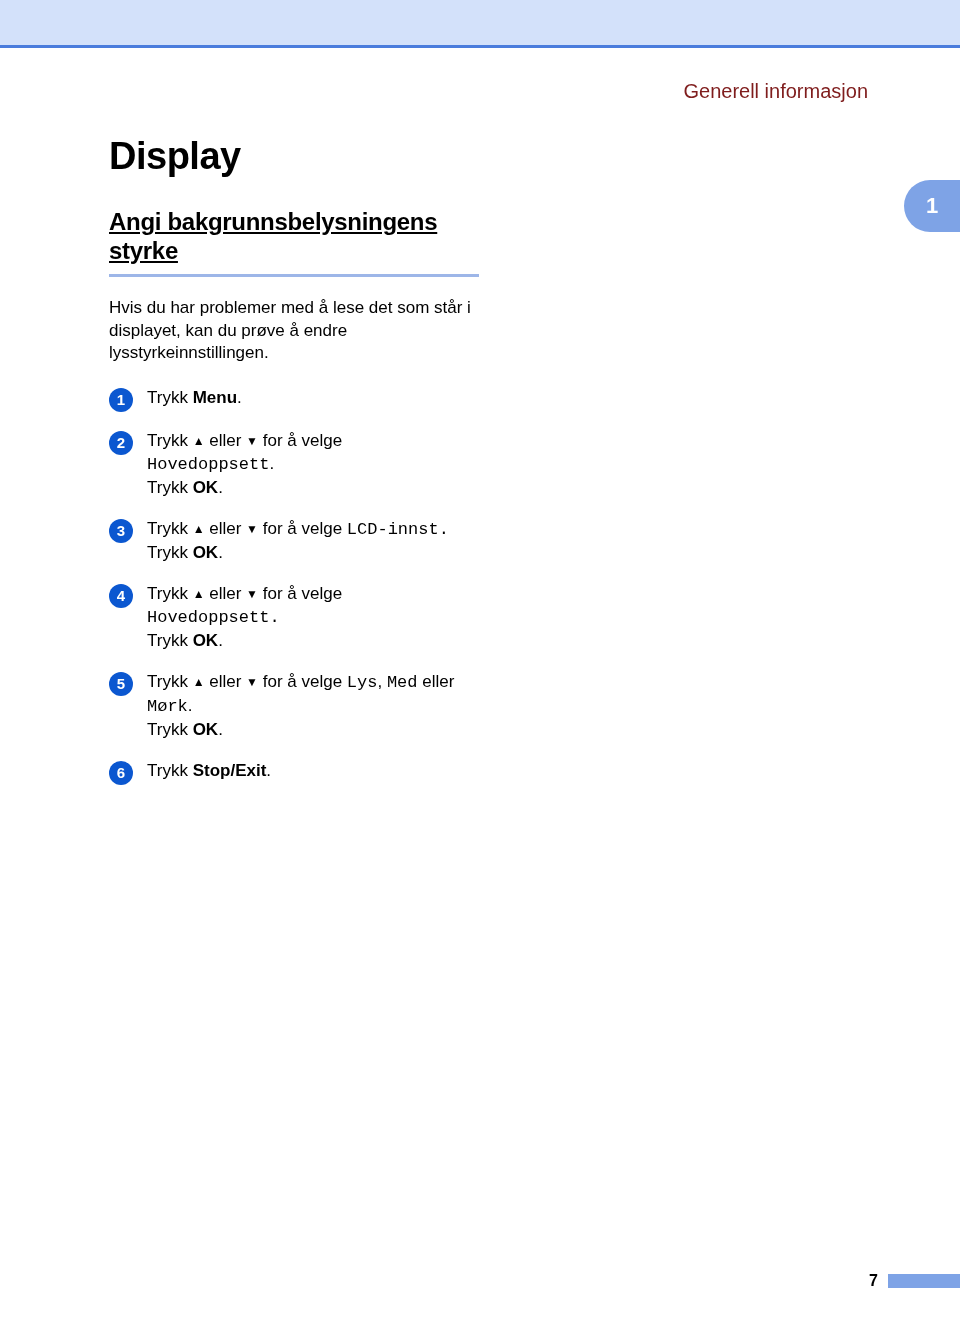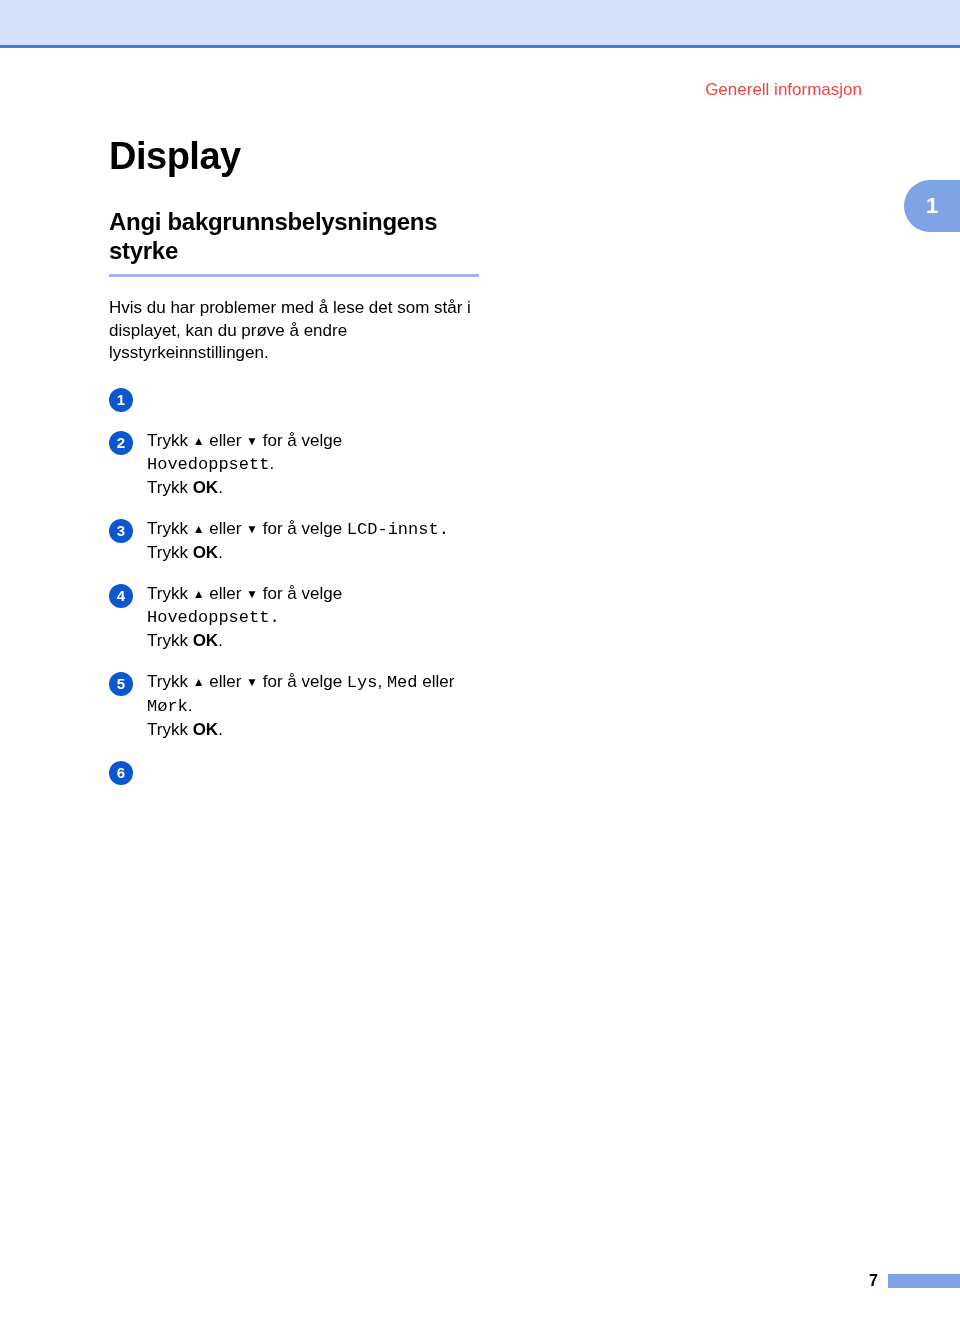--- a/index.html
+++ b/index.html
@@ -1,23 +1,23 @@
 <!DOCTYPE html>
 <html><head>
 <meta charset="utf-8">
 <style>
   * { margin: 0; padding: 0; box-sizing: border-box; }
   html, body { width: 960px; height: 1320px; font-family: Arial, Helvetica, sans-serif; background: #fff; color: #000; }
   .page { position: relative; width: 960px; height: 1320px; }
   .top-band { position: absolute; top: 0; left: 0; width: 960px; height: 48px; background: #d3e1fa; border-bottom: 3px solid #4a7cdc; }
-  .header-right { position: absolute; top: 80px; right: 98px; font-size: 17px; color: #ef4444; }
+  .header-right { position: absolute; top: 80px; right: 92px; font-size: 20px; color: #7f1d1d; }
   .side-tab { position: absolute; top: 180px; right: 0; width: 56px; height: 52px; background: #7ea3e6; border-top-left-radius: 26px; border-bottom-left-radius: 26px; color: #fff; font-size: 22px; font-weight: bold; display: flex; align-items: center; justify-content: center; }
   .content { position: absolute; top: 135px; left: 109px; width: 370px; }
   .h1 { font-size: 38px; font-weight: bold; margin-bottom: 30px; letter-spacing: -0.5px; }
-  .h2 { font-size: 24px; font-weight: bold; line-height: 1.2; padding-bottom: 8px; border-bottom: 3px solid #9db6e8; margin-bottom: 20px; letter-spacing: -0.3px; }
+  .h2 { font-size: 24px; font-weight: bold; line-height: 1.2; padding-bottom: 8px; border-bottom: 3px solid #9db6e8; margin-bottom: 20px; letter-spacing: -0.3px; text-decoration: underline; }
   .intro { font-size: 17px; line-height: 1.35; margin-bottom: 22px; }
   .steps { list-style: none; }
   .step { display: flex; margin-bottom: 18px; font-size: 17px; line-height: 1.35; }
   .badge { flex: 0 0 24px; width: 24px; height: 24px; border-radius: 50%; background: #0b57d0; color: #fff; font-weight: bold; font-size: 15px; display: flex; align-items: center; justify-content: center; margin-right: 14px; margin-top: 1px; }
   .step-body { flex: 1; }
   .mono { font-family: Liberation Mono, monospace; }
   .b { font-weight: bold; }
   .arrow { font-size: 12px; vertical-align: 1px; }
   .footer { position: absolute; bottom: 30px; right: 0; display: flex; align-items: center; }
   .page-num { font-size: 16px; font-weight: bold; margin-right: 10px; }
@@ -39,20 +39,23 @@
     <div class="h1">Display</div>
 
     <div class="h2">Angi bakgrunnsbelysningens styrke</div>
 
     <p class="intro">Hvis du har problemer med å lese det som står i displayet, kan du prøve å endre lysstyrkeinnstillingen.</p>
 
     <ol class="steps">
 
       <li class="step">
         <span class="badge">1</span>
+        <span class="step-body">
+          <span>Trykk </span><span class="b">Menu</span><span>.</span>
+        </span>
       </li>
 
       <li class="step">
         <span class="badge">2</span>
         <span class="step-body">
           <span>Trykk </span><span class="arrow">▲</span><span> eller </span><span class="arrow">▼</span><span> for å velge </span><br>
           <span class="mono">Hovedoppsett</span><span>.</span><br>
           <span>Trykk </span><span class="b">OK</span><span>.</span>
         </span>
       </li>
@@ -78,20 +81,23 @@
         <span class="badge">5</span>
         <span class="step-body">
           <span>Trykk </span><span class="arrow">▲</span><span> eller </span><span class="arrow">▼</span><span> for å velge </span><span class="mono">Lys</span><span>, </span><span class="mono">Med</span><span> eller </span><br>
           <span class="mono">Mørk</span><span>.</span><br>
           <span>Trykk </span><span class="b">OK</span><span>.</span>
         </span>
       </li>
 
       <li class="step">
         <span class="badge">6</span>
+        <span class="step-body">
+          <span>Trykk </span><span class="b">Stop/Exit</span><span>.</span>
+        </span>
       </li>
 
     </ol>
   </div>
 
   <div class="footer">
     <span class="page-num">7</span>
     <div class="footer-bar"></div>
   </div>
 

